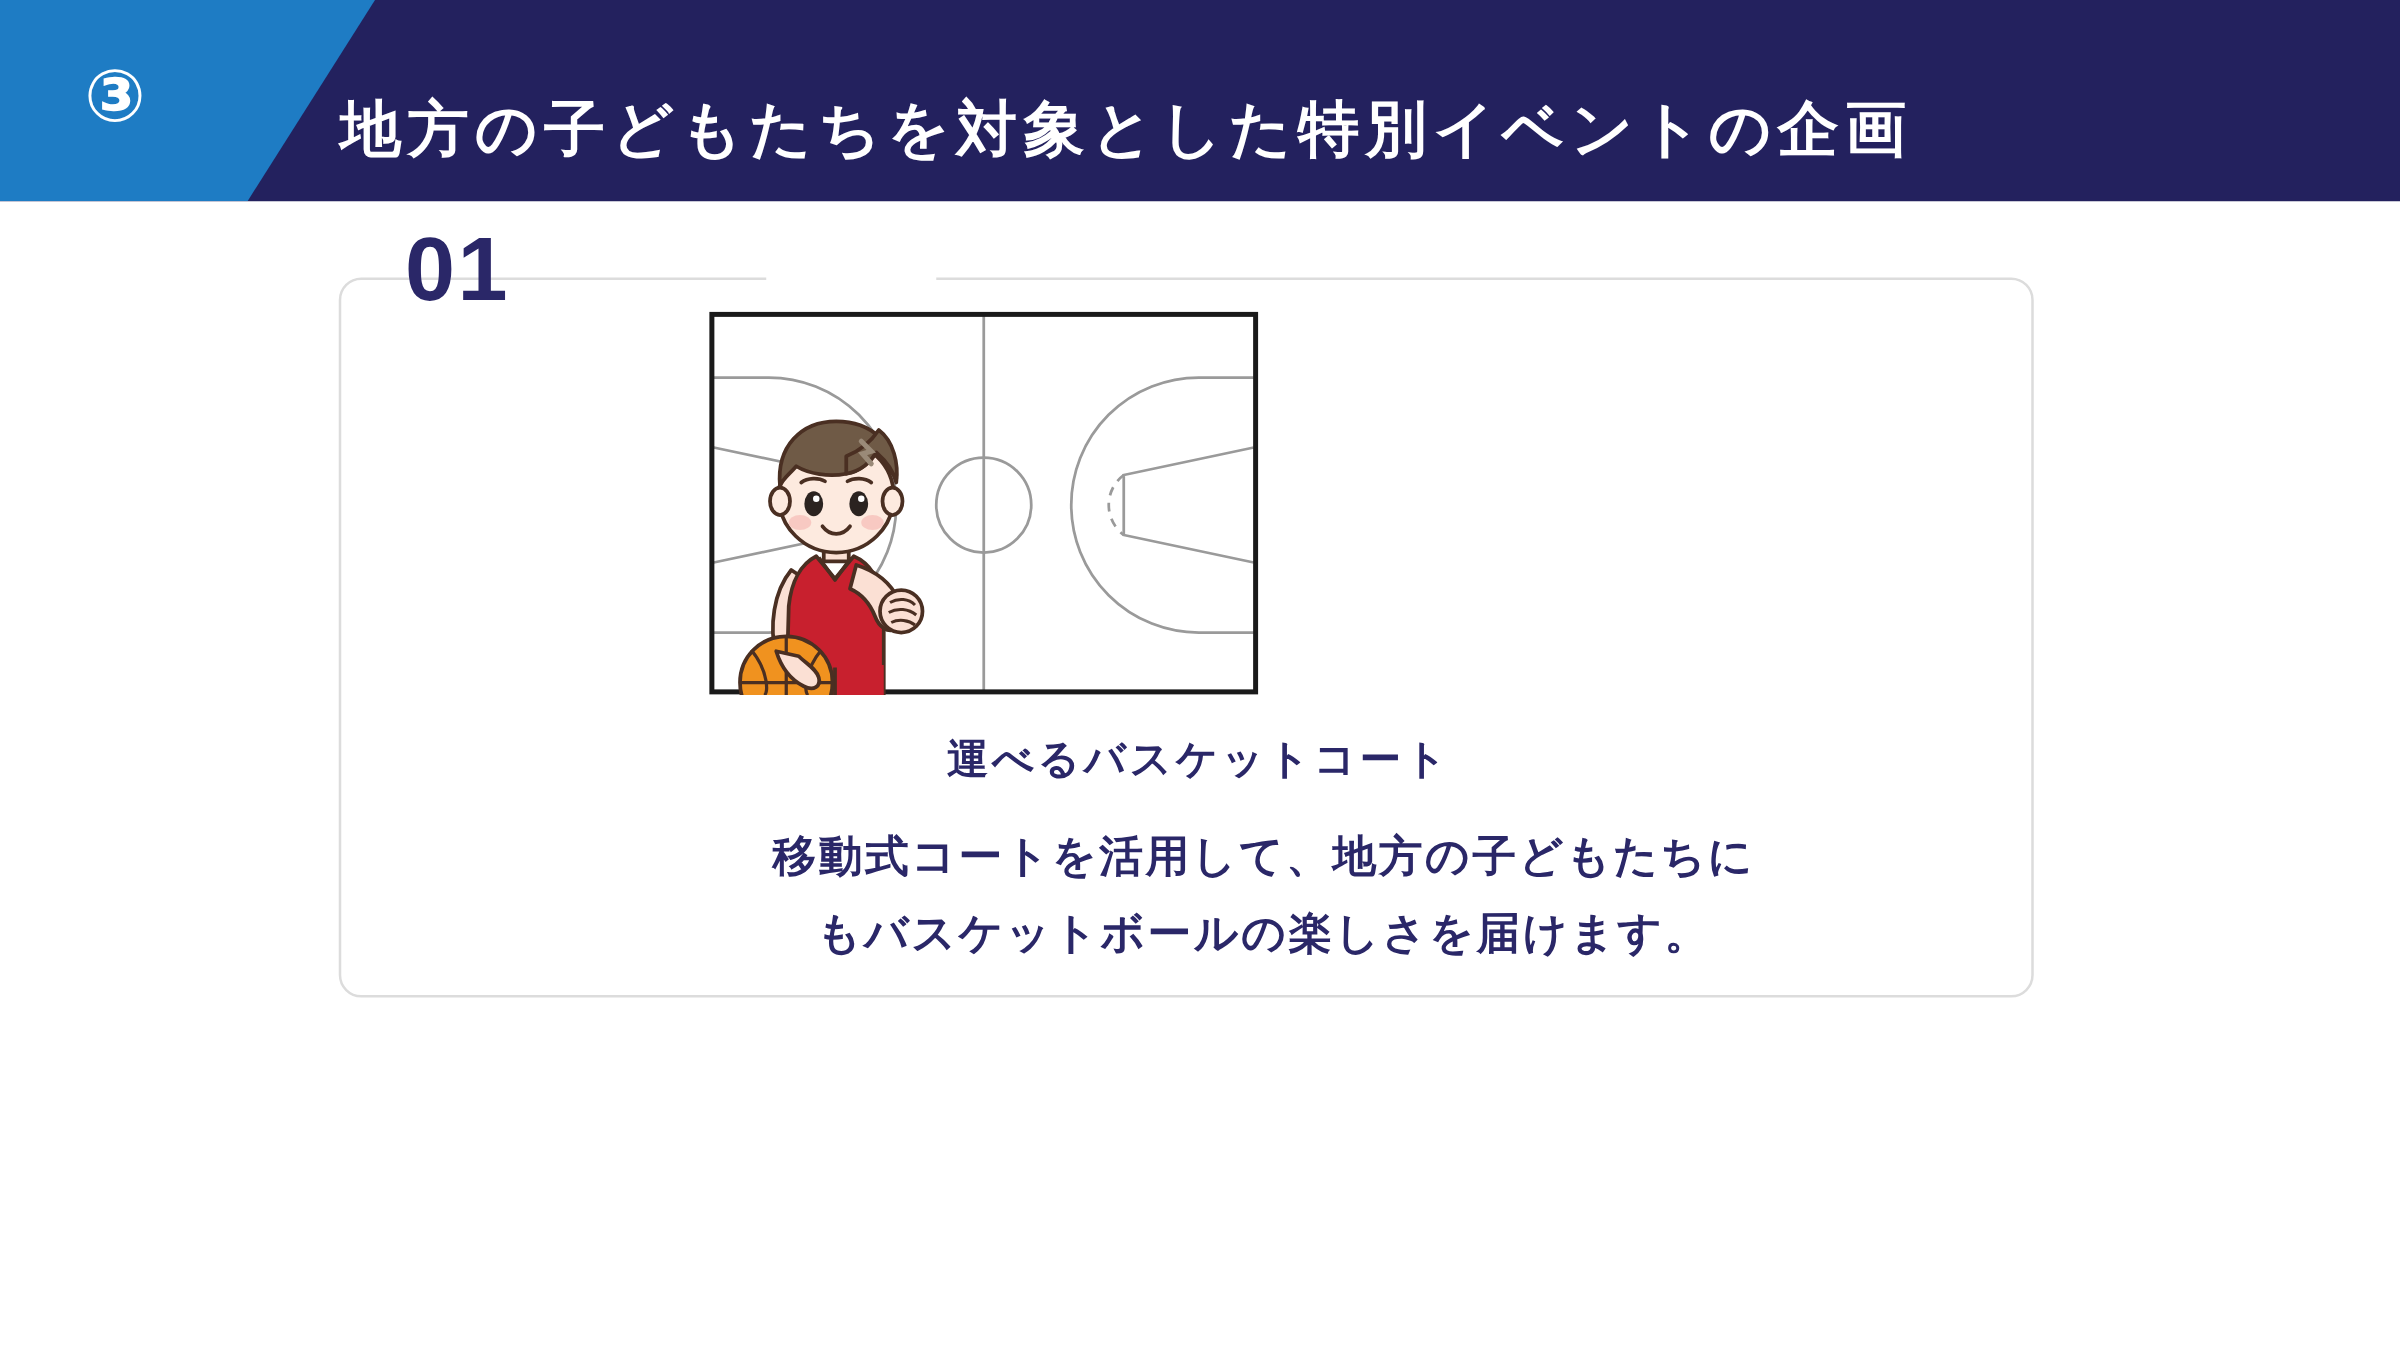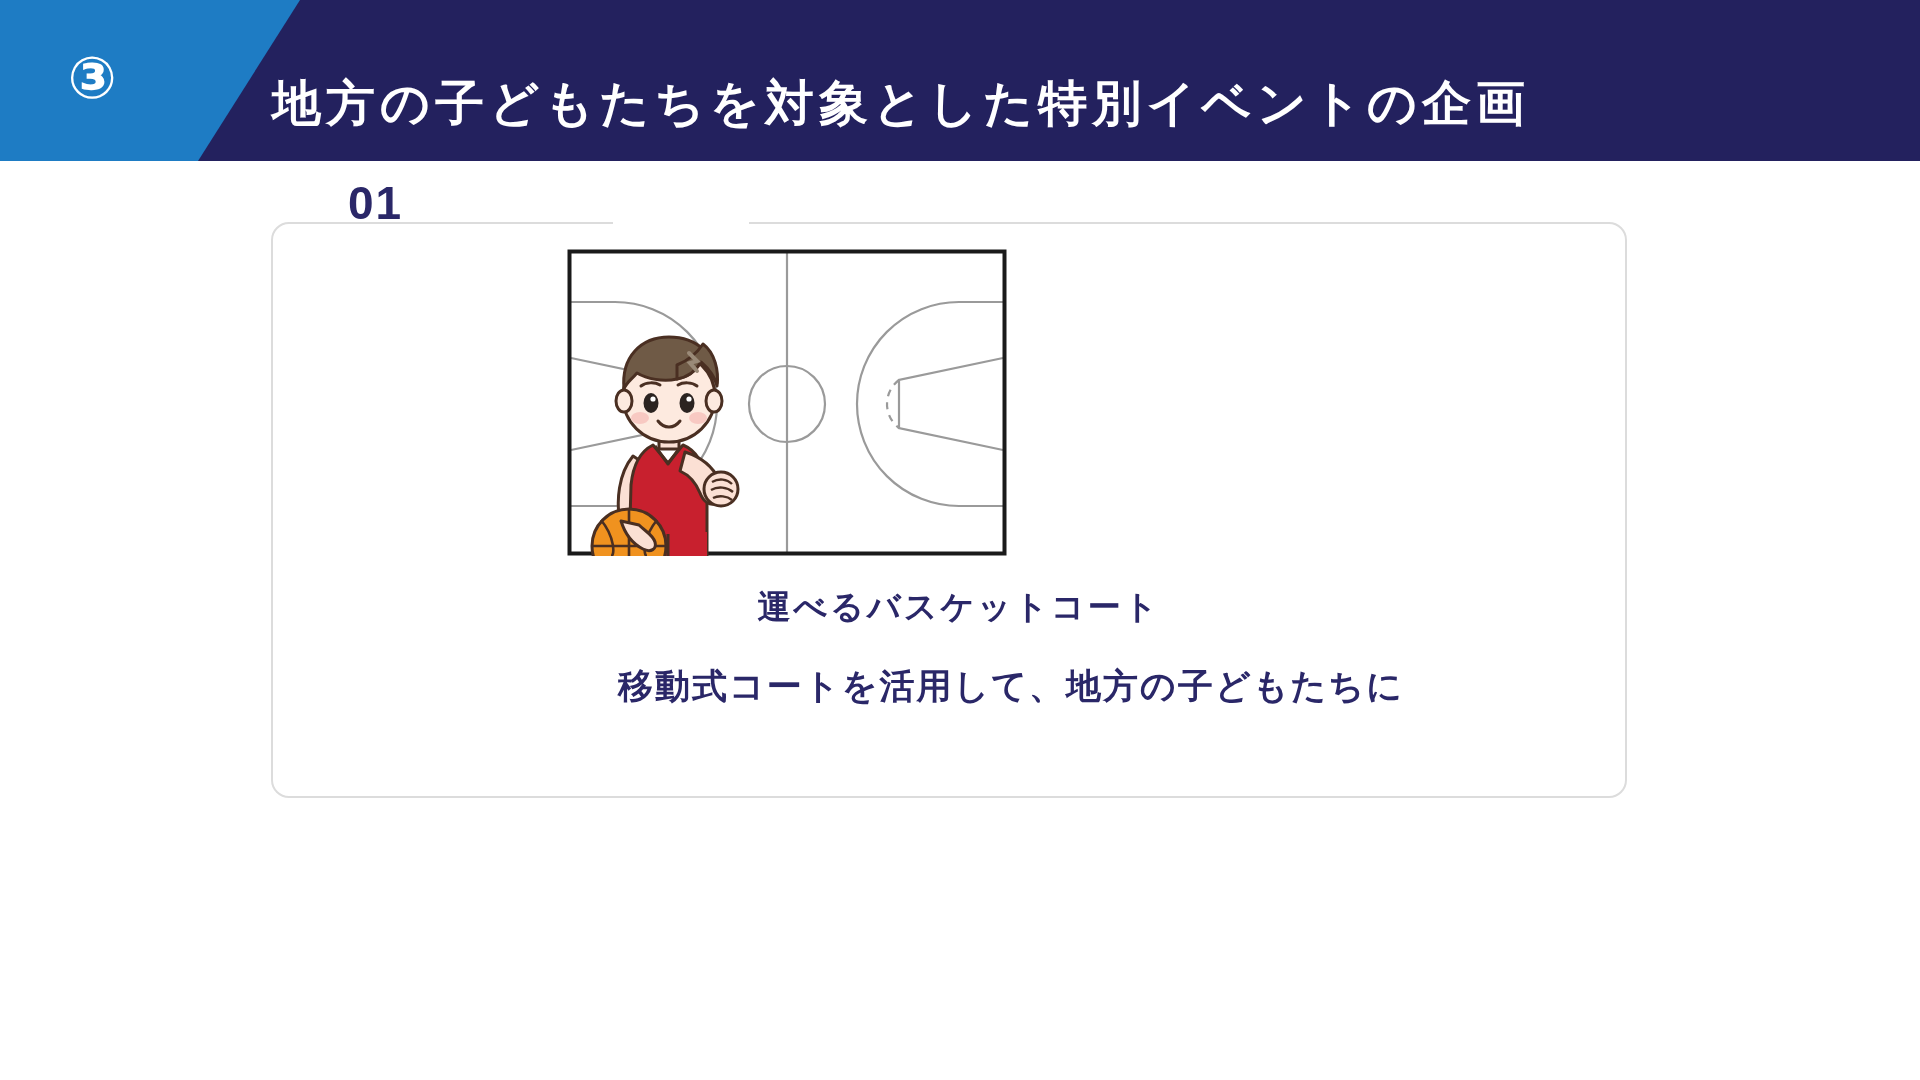--- a/index.html
+++ b/index.html
@@ -47,22 +47,22 @@
     border:2px solid #dcdcdc;
     border-radius:18px;
     background:#ffffff;
   }
   
   .card-gap{
     position:absolute; left:340px; top:-4px;
     width:136px; height:10px; background:#ffffff;
   }
   .card-number{
-    position:absolute; left:348px; top:180px;
-    font-size:46px; font-weight:800; line-height:1;
+    position:absolute; left:324px; top:180px;
+    font-size:72px; font-weight:800; line-height:1;
     color:#2a2768; letter-spacing:2px;
   }
 
   
   .illus{
     position:absolute; left:567px; top:249px;
     width:440px; height:307px;
   }
   .illus svg{ display:block; width:440px; height:307px; }
 
@@ -186,15 +186,16 @@
 
         <path d="M 91 172 C 97 180 107 180 113 172" fill="none" stroke="#4a2f22" stroke-width="3" stroke-linecap="round"></path>
       </g>
     </svg>
   </div>
 
   <div class="caption">運べるバスケットコート</div>
 
   <div class="desc">
     <div>移動式コートを活用して、地方の子どもたちに</div>
+    <div>もバスケットボールの楽しさを届けます。</div>
   </div>
 
 </div>
 
 </body></html>

